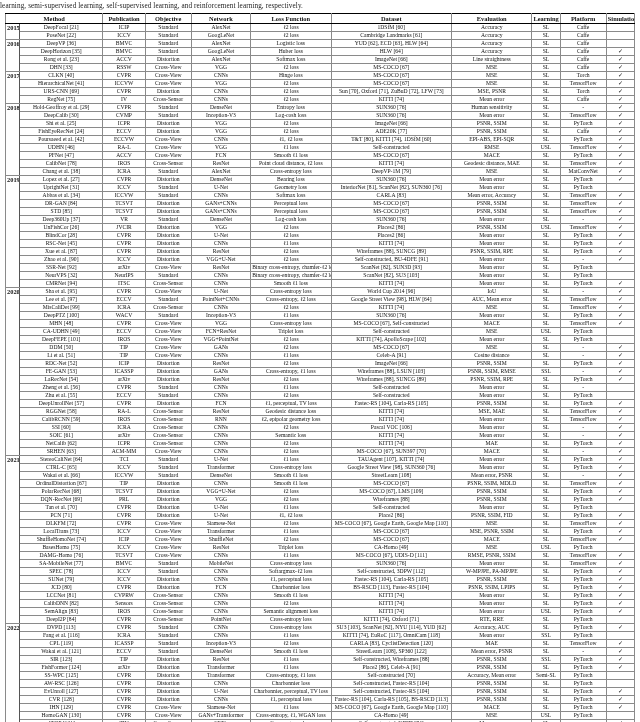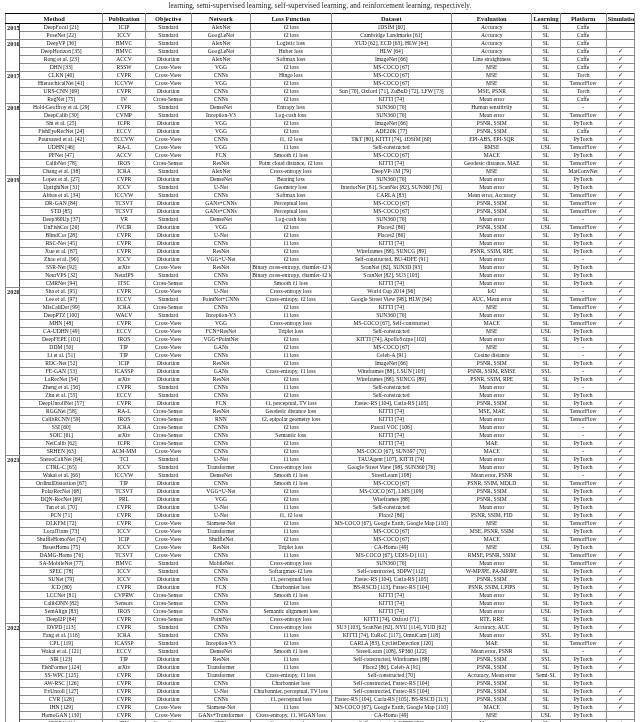--- a/index.html
+++ b/index.html
@@ -1,18 +1,18 @@
 <!DOCTYPE html>
 <html><head>
 <meta charset="utf-8">
 <style>
   html,body{margin:0;padding:0;background:#fff;}
   .page{width:640px;height:722px;background:#ffffff;overflow:hidden;position:relative;
         font-family:"Liberation Serif", serif;color:#111;}
-  .caption{font-size:7.2px;text-align:center;padding-top:2px;color:#222;letter-spacing:.1px;}
+  .caption{font-size:7.2px;text-align:left;padding-top:2px;color:#222;letter-spacing:.1px;}
   table.methods{border-collapse:collapse;table-layout:fixed;width:630px;margin:3px auto 0 auto;
         border:1.4px solid #000;}
   th,td{border:0.5px solid #8a8a8a;font-size:5.6px;line-height:1.1;padding:0 1px;
         text-align:center;vertical-align:middle;overflow:hidden;white-space:nowrap;height:7px;}
   thead th{font-weight:bold;font-size:6.4px;height:9px;border-bottom:1.1px solid #000;
         border-top:1.1px solid #000;background:#fff;}
   tr.group-start td{border-top:1.1px solid #000;}
   td.year{font-weight:bold;font-size:6.4px;vertical-align:top;border-right:0.8px solid #555;}
   td.method-col{}
   td.sim-col{font-size:6px;}

